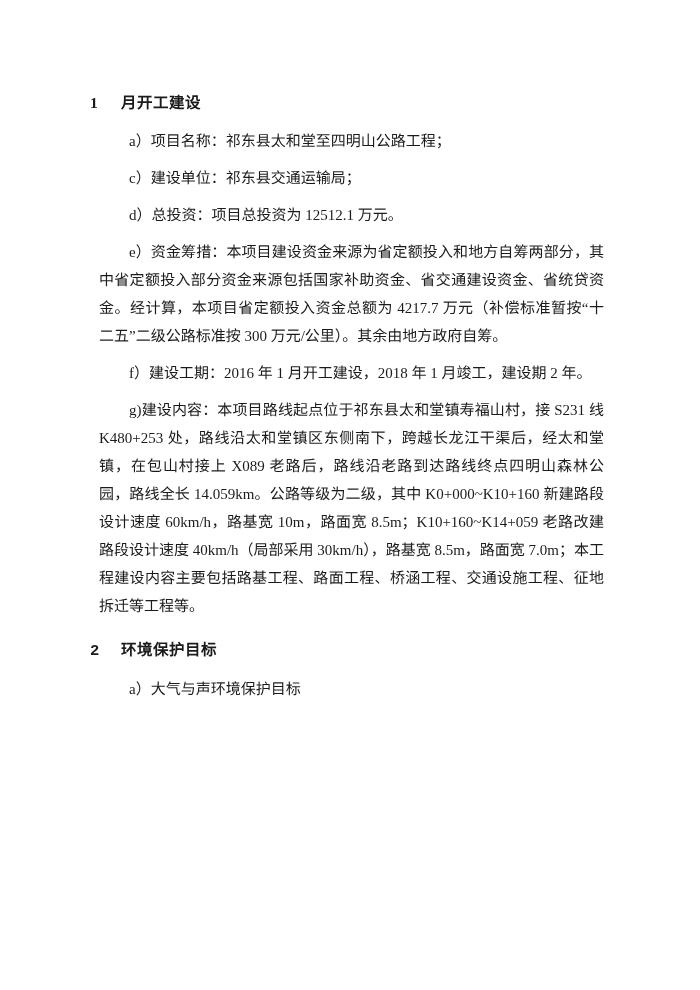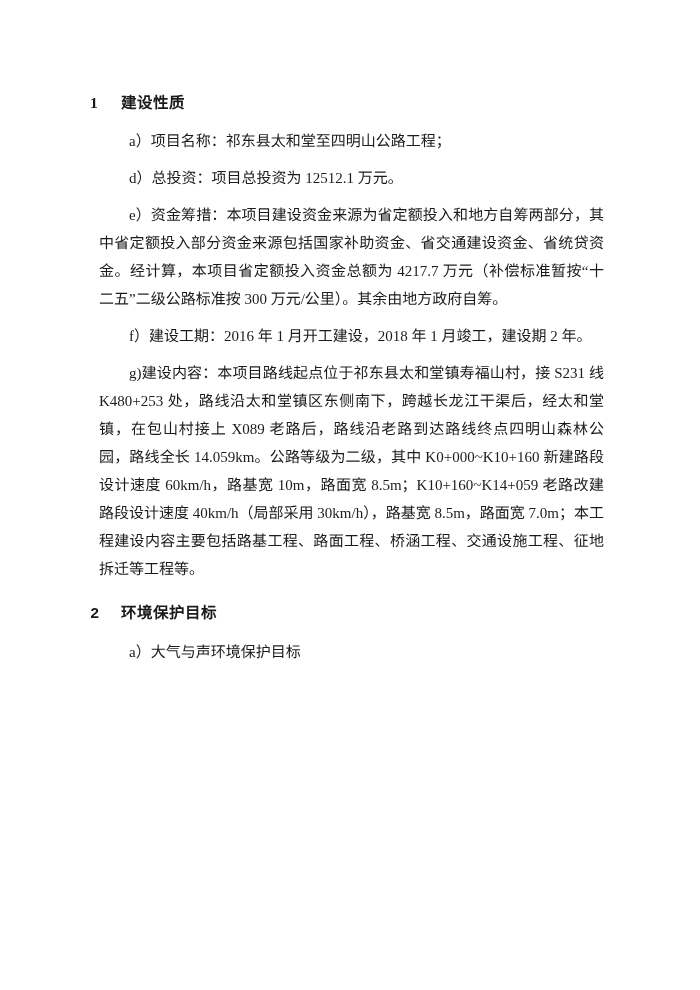--- a/index.html
+++ b/index.html
@@ -48,25 +48,26 @@
     text-indent: 2em;
     word-break: break-word;
   }
 </style>
 </head>
 <body>
 
 <div class="page">
   <div class="content">
 
-    <h2 class="sec-heading"><span class="sec-num">1</span><span>建设性质</span></h2>
+    <h2 class="sec-heading"><span class="sec-num">1</span><span>月开工建设</span></h2>
 
     <p class="para">a）项目名称：祁东县太和堂至四明山公路工程；</p>
 
 
+    <p class="para">c）建设单位：祁东县交通运输局；</p>
 
     <p class="para">d）总投资：项目总投资为 12512.1 万元。</p>
 
     <p class="para">e）资金筹措：本项目建设资金来源为省定额投入和地方自筹两部分，其中省定额投入部分资金来源包括国家补助资金、省交通建设资金、省统贷资金。经计算，本项目省定额投入资金总额为 4217.7 万元（补偿标准暂按“十二五”二级公路标准按 300 万元/公里）。其余由地方政府自筹。</p>
 
     <p class="para">f）建设工期：2016 年 1 月开工建设，2018 年 1 月竣工，建设期 2 年。</p>
 
     <p class="para">g)建设内容：本项目路线起点位于祁东县太和堂镇寿福山村，接 S231 线 K480+253 处，路线沿太和堂镇区东侧南下，跨越长龙江干渠后，经太和堂镇，在包山村接上 X089 老路后，路线沿老路到达路线终点四明山森林公园，路线全长 14.059km。公路等级为二级，其中 K0+000~K10+160 新建路段设计速度 60km/h，路基宽 10m，路面宽 8.5m；K10+160~K14+059 老路改建路段设计速度 40km/h（局部采用 30km/h），路基宽 8.5m，路面宽 7.0m；本工程建设内容主要包括路基工程、路面工程、桥涵工程、交通设施工程、征地拆迁等工程等。</p>
 
     <h2 class="sec-heading second"><span class="sec-num">2</span><span>环境保护目标</span></h2>

